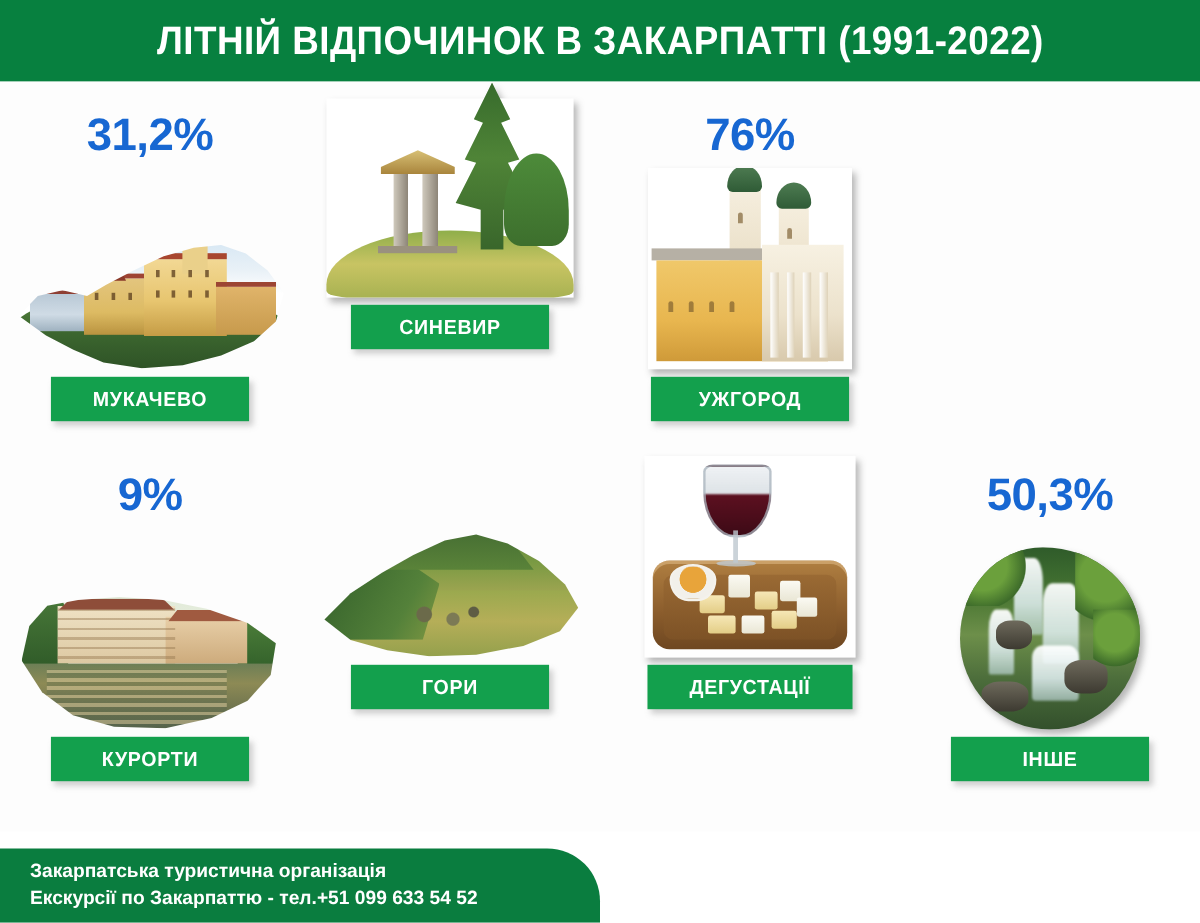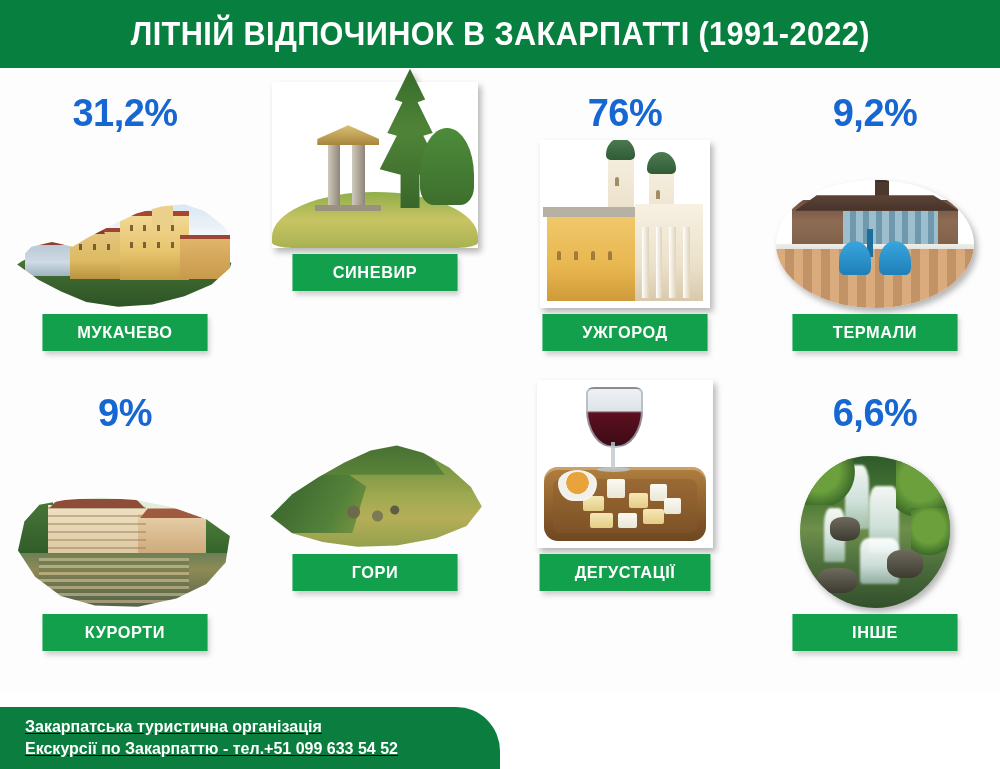--- a/index.html
+++ b/index.html
@@ -484,21 +484,20 @@
     top: 707px;
     width: 500px;
     height: 62px;
     background: #0a7d3f;
     border-top-right-radius: 44px;
     display: flex;
     flex-direction: column;
     justify-content: center;
     padding-left: 25px;
     box-sizing: border-box;
-    text-decoration: underline;
   }
   .footer-line {
     color: #ffffff;
     font-size: 16px;
     font-weight: bold;
     line-height: 22px;
     white-space: nowrap;
   }
 </style>
 </head>
@@ -579,39 +578,20 @@
             <div class="win" style="left:30%;top:66%"></div>
             <div class="win" style="left:40%;top:66%"></div>
             <div class="win" style="left:44%;top:22%"></div>
             <div class="win" style="left:68%;top:30%"></div>
           </div>
         </div>
       </div>
       <div class="chip">УЖГОРОД</div>
     </div>
 
-    <div class="cell">
-      <div class="pct">9,2%</div>
-      <div class="art-wrap">
-        <div class="art shape-oval">
-          <div class="scene sc-thermal">
-            <div class="chimney"></div>
-            <div class="hotel"></div>
-            <div class="roof"></div>
-            <div class="glass"></div>
-            <div class="pool-edge"></div>
-            <div class="pool"></div>
-            <div class="mast"></div>
-            <div class="slide s1"></div>
-            <div class="slide s2"></div>
-          </div>
-        </div>
-      </div>
-      <div class="chip">ТЕРМАЛИ</div>
-    </div>
   </div>
 
   <div class="row row-2">
 
     <div class="cell">
       <div class="pct">9%</div>
       <div class="art-wrap">
         <div class="art shape-poly-kurort">
           <div class="scene sc-resort">
             <div class="sky"></div>
@@ -663,21 +643,21 @@
             <div class="glass-bowl"></div>
             <div class="stem"></div>
             <div class="foot"></div>
           </div>
         </div>
       </div>
       <div class="chip wide">ДЕГУСТАЦІЇ</div>
     </div>
 
     <div class="cell">
-      <div class="pct">6,6%</div>
+      <div class="pct">50,3%</div>
       <div class="art-wrap">
         <div class="art shape-blob">
           <div class="scene sc-falls">
             <div class="fall f1"></div>
             <div class="fall f2"></div>
             <div class="fall f3"></div>
             <div class="rock r1"></div>
             <div class="fall f4"></div>
             <div class="rock r2"></div>
             <div class="rock r3"></div>

